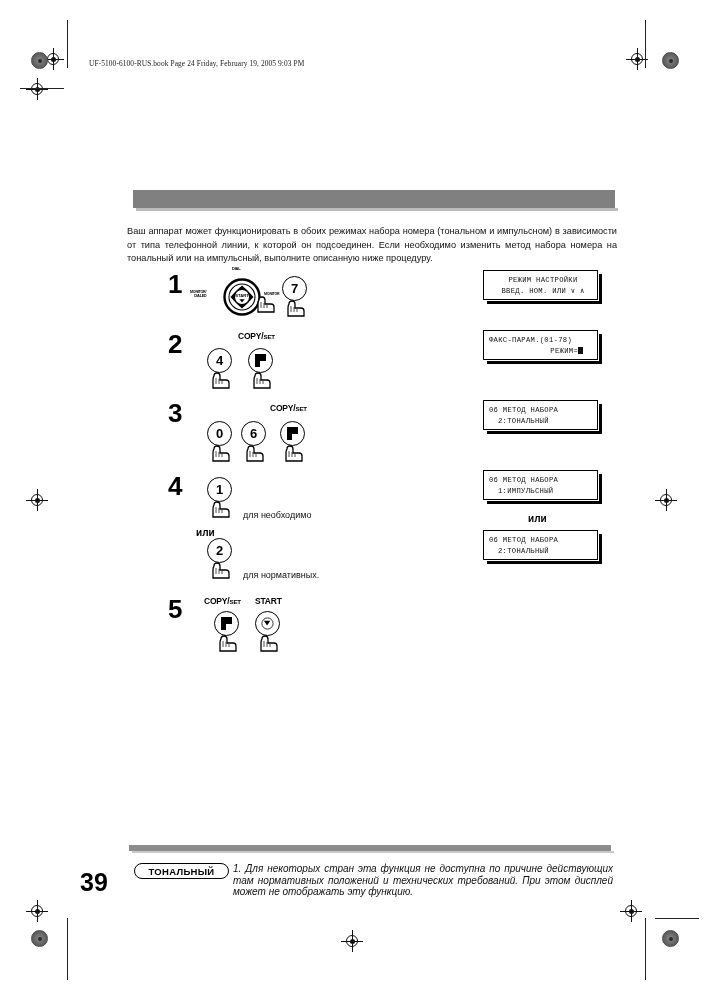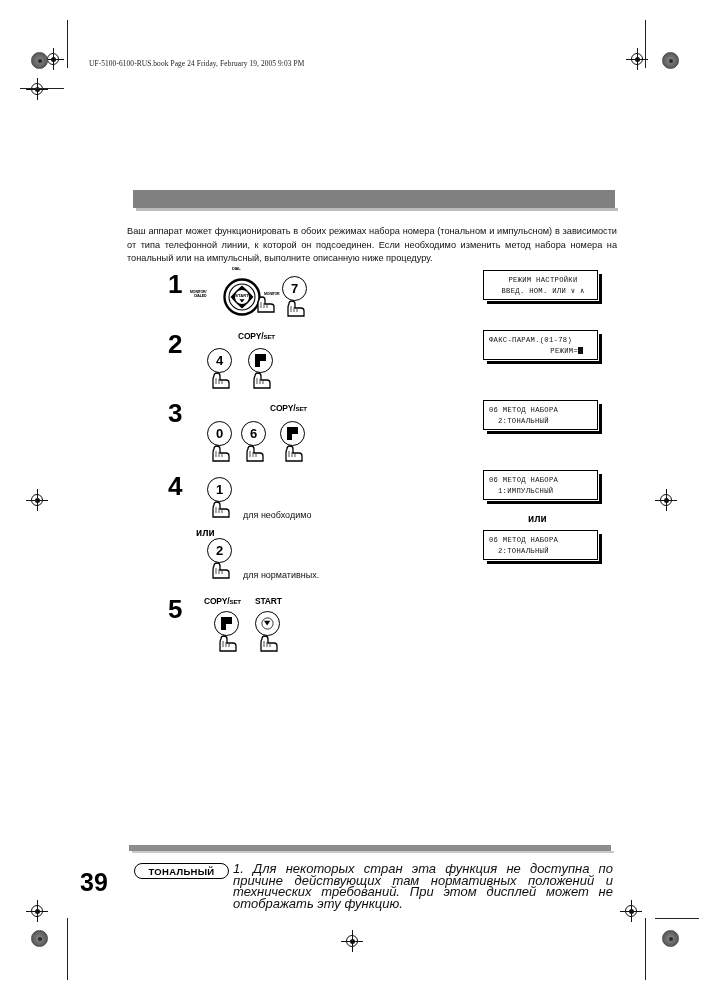--- a/index.html
+++ b/index.html
@@ -114,21 +114,21 @@
     font-size:25px;font-weight:bold;color:#000;font-family:"Liberation Sans",sans-serif;
   }
   .notebadge{
     position:absolute;left:134px;top:863px;
     width:95px;height:16px;border:1.3px solid #000;border-radius:9px;
     box-sizing:border-box;display:flex;align-items:center;justify-content:center;
     font-size:9.5px;font-weight:bold;letter-spacing:.3px;background:#fff;
   }
   .notebody{
     position:absolute;left:233px;top:863px;width:380px;
-    font-size:13px;line-height:11.6px;font-style:italic;text-align:justify;color:#101010;
+    font-size:10px;line-height:11.6px;font-style:italic;text-align:justify;color:#101010;
   }
   .notebody .num{font-style:italic;}
 </style>
 </head>
 <body>
 
 <div class="regmark" style="left:42px;top:48px;">
   <div class="h"></div>
     <div class="v"></div>
     <div class="ring"></div>

